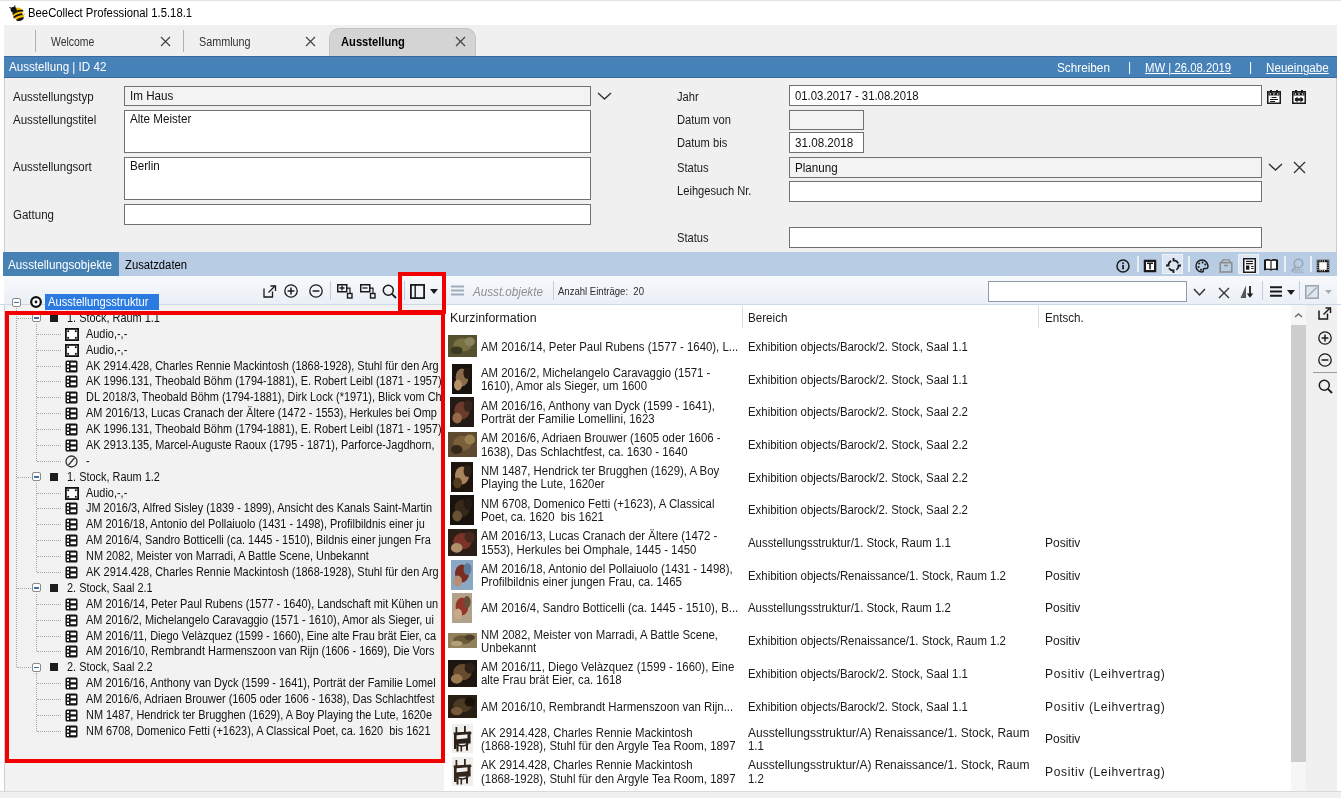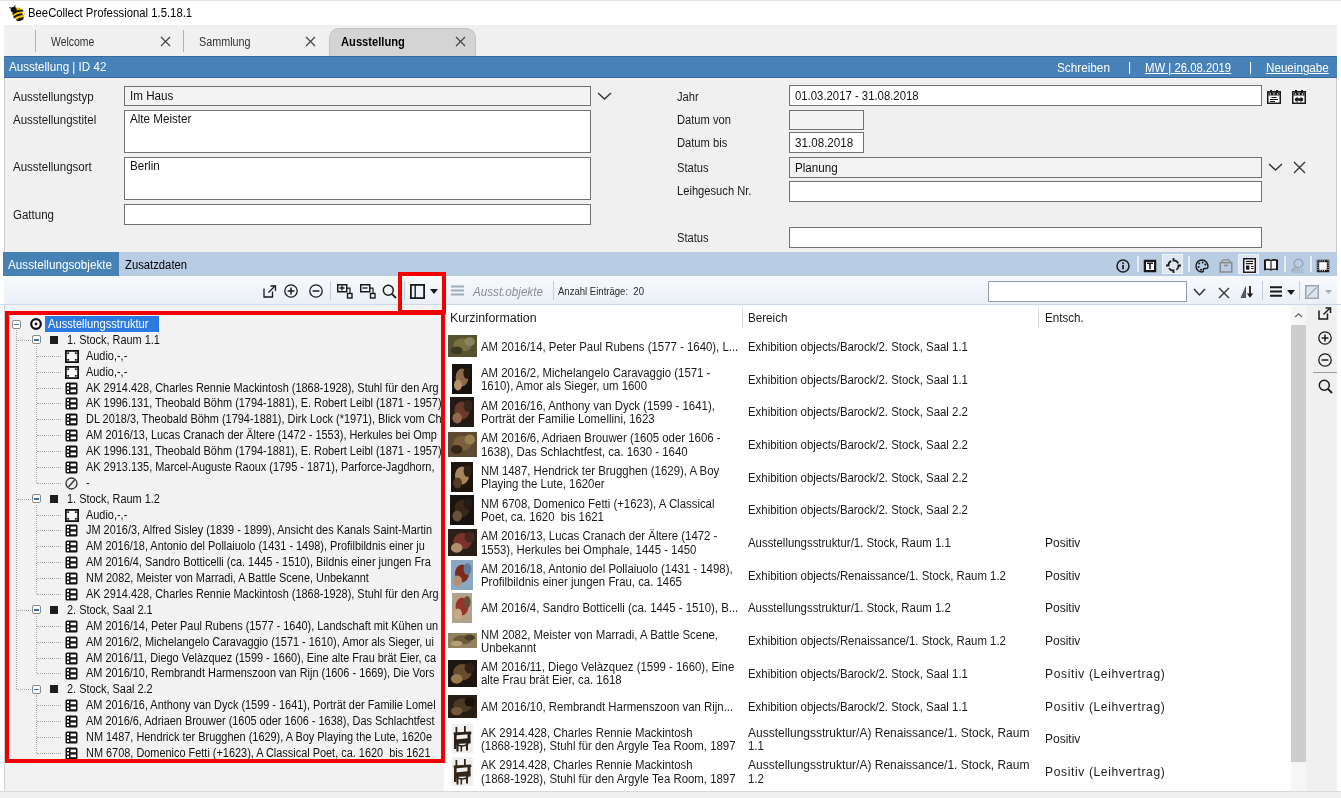--- a/index.html
+++ b/index.html
@@ -249,21 +249,21 @@
 <path d="M2.5 11.5 L11.5 2.5" stroke="#9aa4b0" stroke-width="1.2"></path>
   </svg>
 <svg class="abs" style="left:1325px;top:290px" width="7" height="4" viewBox="0 0 7 4">
     <path d="M0 0 L7 0 L3.5 4 Z" fill="#a7aeb8"></path>
   </svg>
 <div class="abs" style="left:0;top:305px;width:1341px;height:486px;background:#fff"></div>
 <div class="abs" style="left:4px;top:305px;width:440px;height:486px;background:#f2f2f2;border-left:1px solid #cfcfcf"></div>
 <div class="abs" style="left:1336px;top:305px;width:1px;height:486px;background:#cfcfcf"></div>
 <div class="abs" style="left:0;top:304px;width:1341px;height:1px;background:#cdd8e6"></div>
 <div class="abs" style="left:0;top:791px;width:1341px;height:7px;background:#f0f0f0;border-top:1px solid #d9d9d9"></div>
-<div class="abs" style="left:0;top:314px;width:443px;height:480px;overflow:hidden">
+<div class="abs" style="left:0;top:292px;width:443px;height:480px;overflow:hidden">
 <div class="abs" style="left:16px;top:16.0px;width:1px;height:359.2px;border-left:1px dotted #a8a8a8"></div>
 <div class="abs" style="left:17px;top:25.9px;width:14px;height:1px;border-top:1px dotted #a8a8a8"></div>
 <div class="abs" style="left:36px;top:31.9px;width:1px;height:136.9px;border-left:1px dotted #a8a8a8"></div>
 <div class="abs" style="left:37px;top:41.8px;width:24px;height:1px;border-top:1px dotted #a8a8a8"></div>
 <div class="abs" style="left:37px;top:57.6px;width:24px;height:1px;border-top:1px dotted #a8a8a8"></div>
 <div class="abs" style="left:37px;top:73.5px;width:24px;height:1px;border-top:1px dotted #a8a8a8"></div>
 <div class="abs" style="left:37px;top:89.4px;width:24px;height:1px;border-top:1px dotted #a8a8a8"></div>
 <div class="abs" style="left:37px;top:105.3px;width:24px;height:1px;border-top:1px dotted #a8a8a8"></div>
 <div class="abs" style="left:37px;top:121.2px;width:24px;height:1px;border-top:1px dotted #a8a8a8"></div>
 <div class="abs" style="left:37px;top:137.0px;width:24px;height:1px;border-top:1px dotted #a8a8a8"></div>

